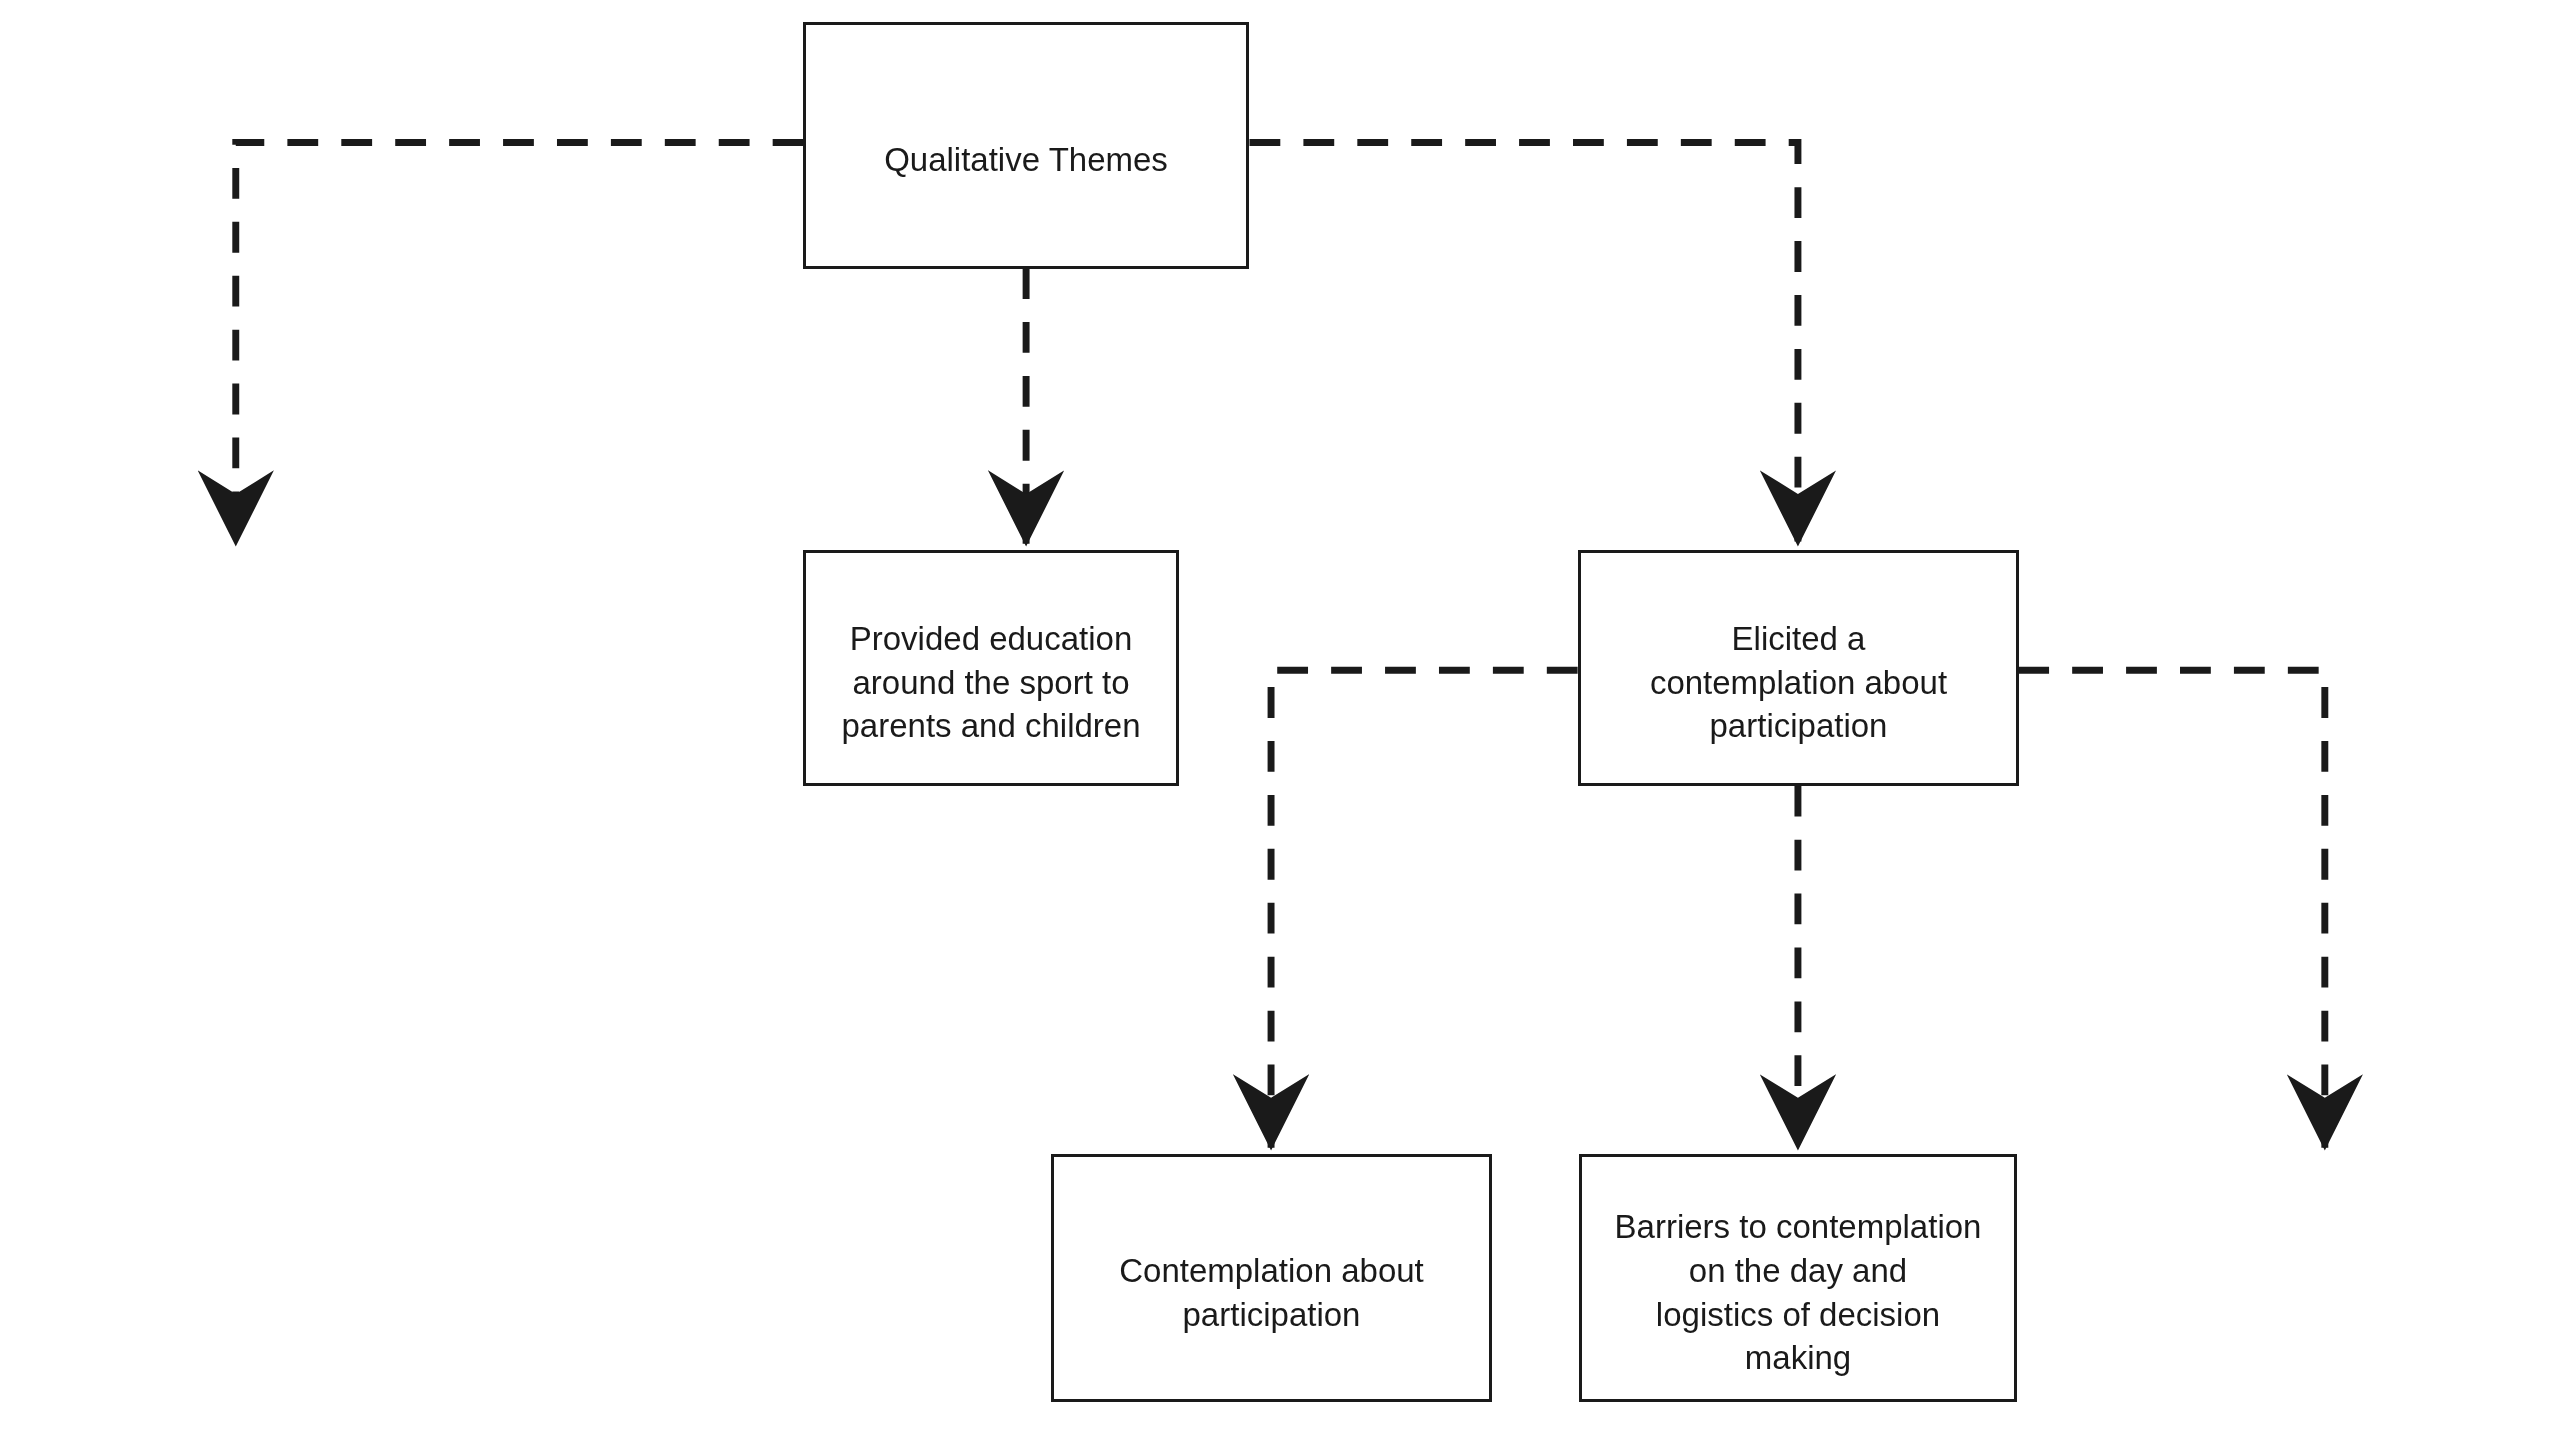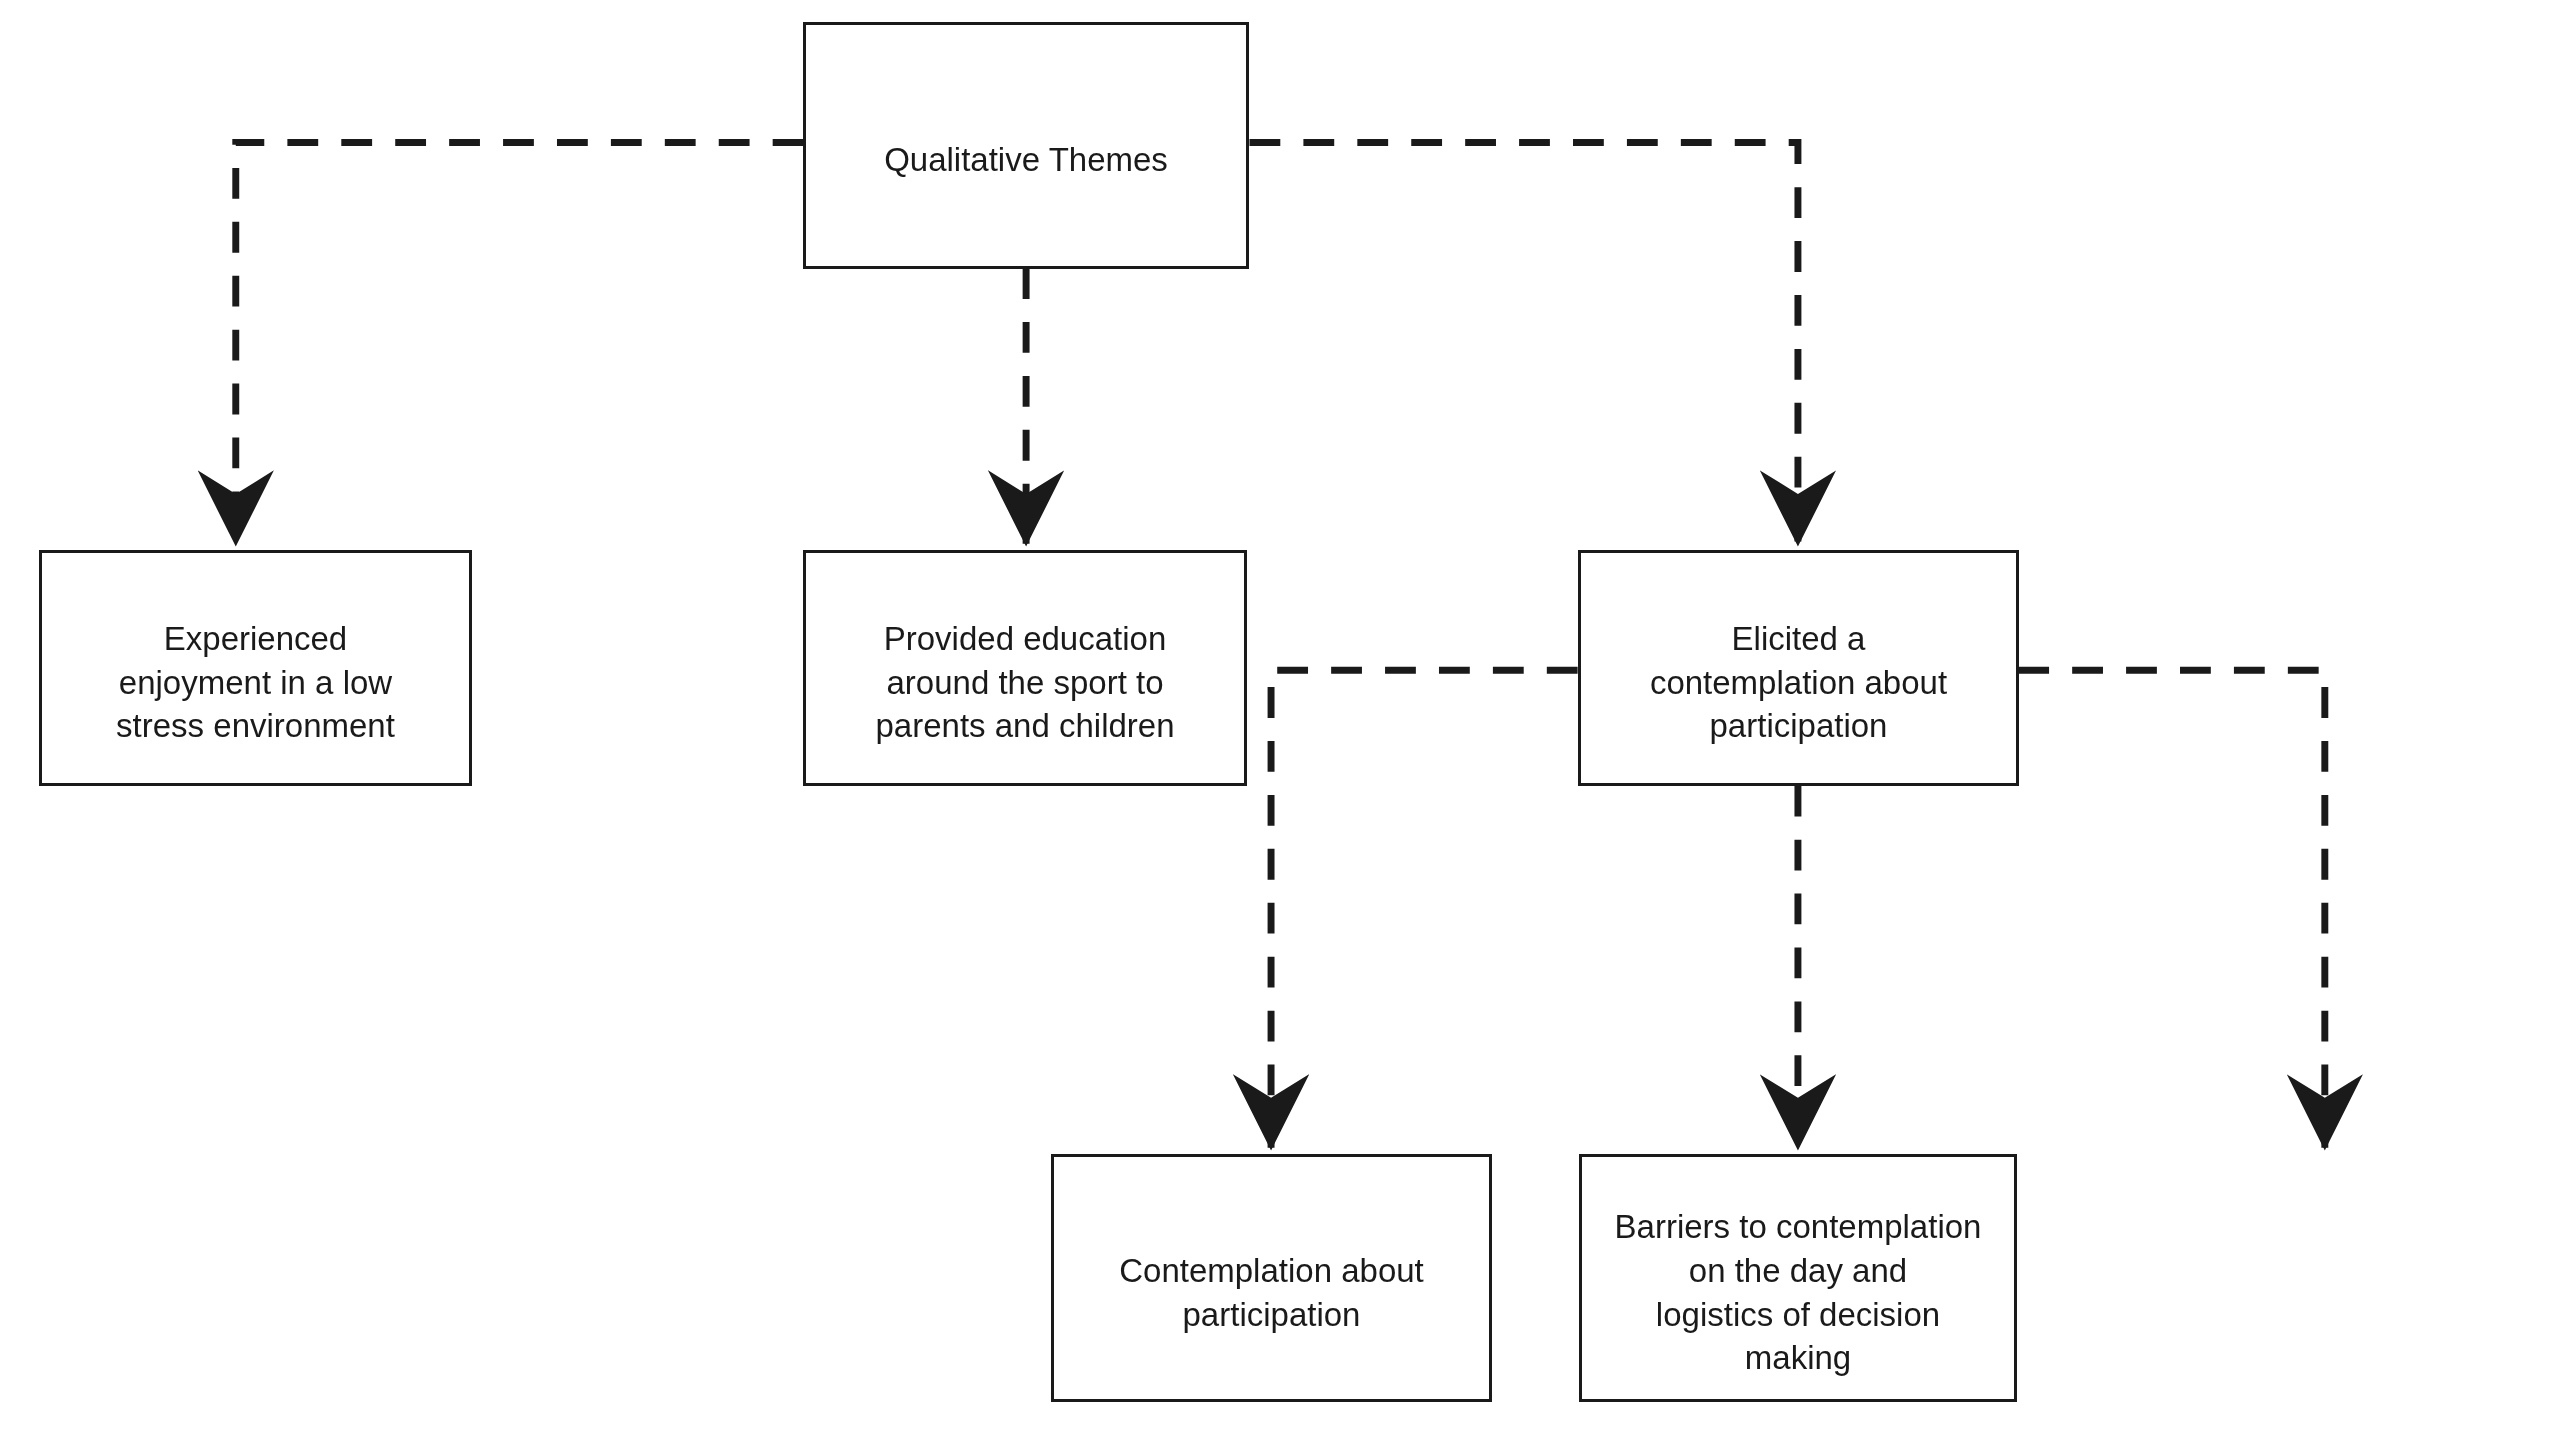--- a/index.html
+++ b/index.html
@@ -40,21 +40,21 @@
     line-height: 1.33;
     color: #1a1a1a;
     text-align: center;
     padding: 0 12.3px;
     white-space: pre-line;
     margin-top: 29px;
   }
   
   #node-root        { left: 803px; top: 21.6px;   width: 446px; height: 247px; }
   #node-enjoyment   { left: 39px;   top: 550px;  width: 433px; height: 236px; }
-  #node-education   { left: 803px; top: 550px;  width: 444px; height: 236px; }
+  #node-education   { left: 803px; top: 550px;  width: 376px; height: 236px; }
   #node-elicited    { left: 1578px; top: 550px;  width: 441px; height: 236px; }
   #node-contemp     { left: 1051px; top: 1154px; width: 441px; height: 248px; }
   #node-barriers    { left: 1579px; top: 1154px; width: 438px; height: 248px; }
   #node-community   { left: 2107px; top: 1154px; width: 439px; height: 248px; }
 </style>
 </head>
 <body>
 
 <div id="diagram-root">
 
@@ -75,25 +75,20 @@
 
     <path d="M 2334,1020 L 2334,1490" fill="none" stroke="#1a1a1a" stroke-width="9" stroke-dasharray="40 30" marker-end="url(#barb-arrow)"></path>
 
     <path d="M 2620,870 L 3018,870 L 3018,1490" fill="none" stroke="#1a1a1a" stroke-width="9" stroke-dasharray="40 30" marker-end="url(#barb-arrow)"></path>
   </svg>
 
   <div class="node" id="node-root">
     <span class="node-label">Qualitative Themes</span>
   </div>
 
-  <div class="node" id="node-enjoyment">
-    <span class="node-label">Experienced
-enjoyment in a low
-stress environment</span>
-  </div>
 
   <div class="node" id="node-education">
     <span class="node-label">Provided education
 around the sport to
 parents and children</span>
   </div>
 
   <div class="node" id="node-elicited">
     <span class="node-label">Elicited a
 contemplation about

